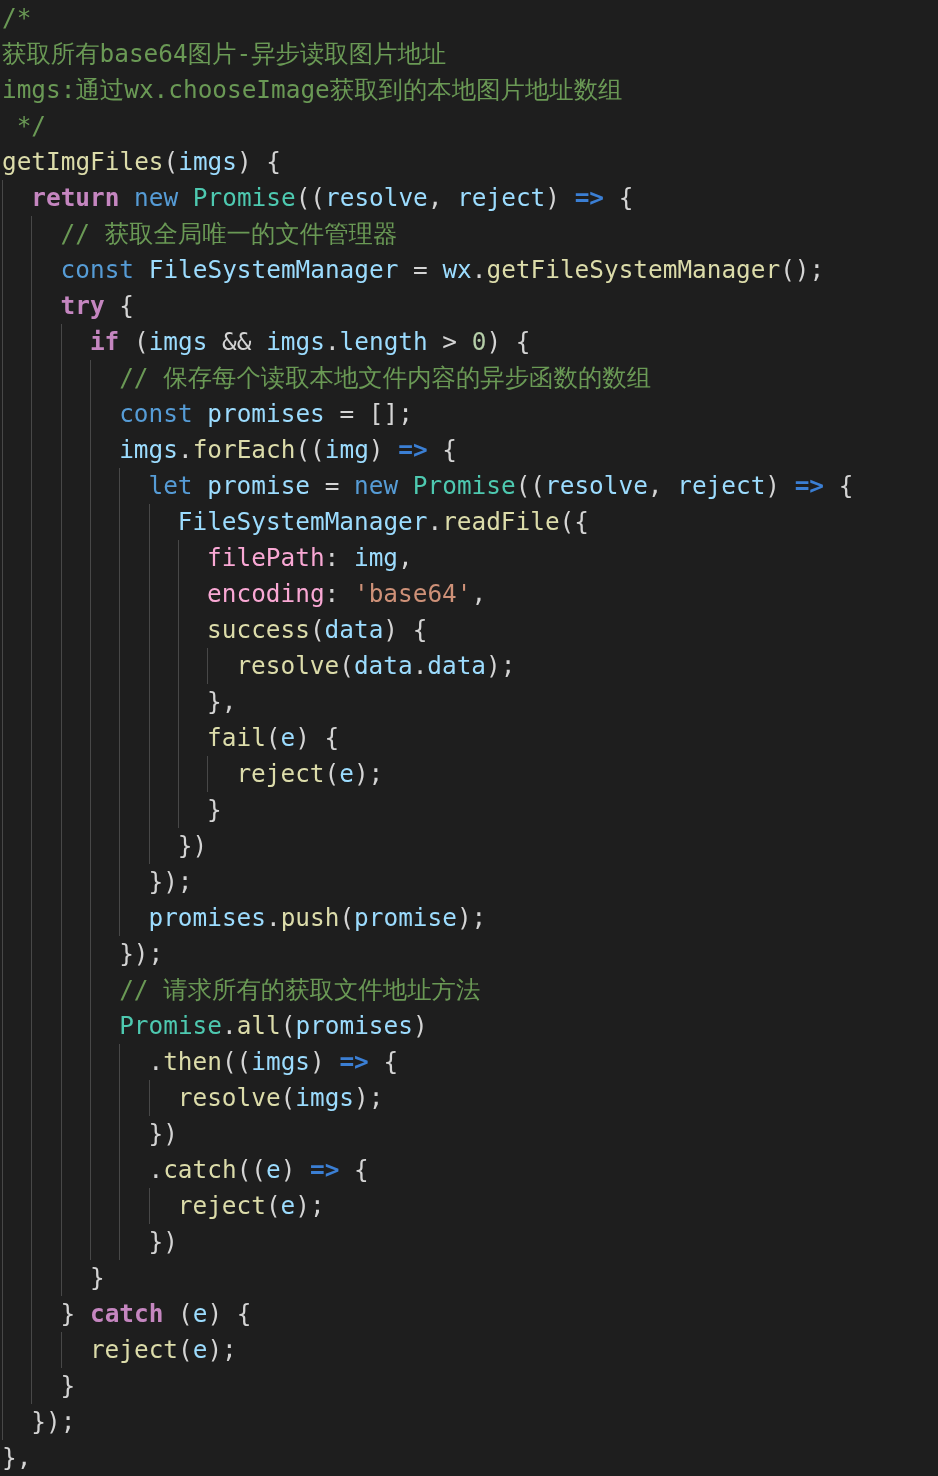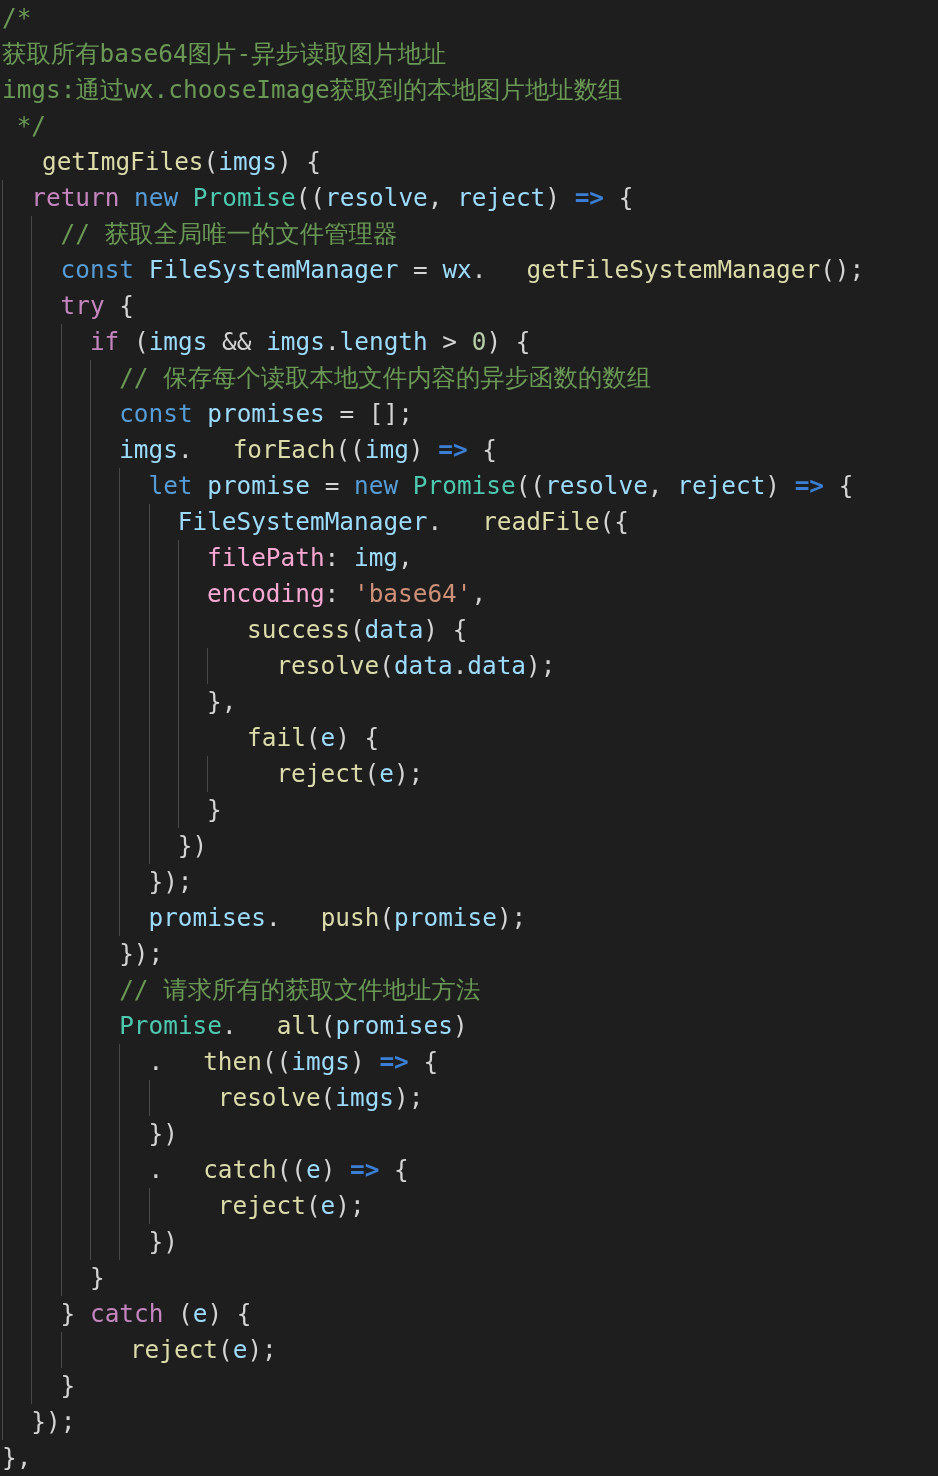--- a/index.html
+++ b/index.html
@@ -37,25 +37,25 @@
     white-space: pre;
   }
   .line {
     height: 36px;
     white-space: pre;
     display: block;
     padding-left: 2px;
   }
   
   .cmt  { color: #6a9955; }
-  .kw   { color: #c586c0; }   
+  .kw   { color: #c586c0; font-weight: bold; }   
   .kwb  { color: #569cd6; }   
   .cls  { color: #4ec9b0; }   
   .var  { color: #9cdcfe; }   
-  .fn   { color: #dcdcaa; margin-left: 40px; }   
+  .fn   { color: #dcdcaa; }   
   .prop { color: #f9a8d4; }   
   .str  { color: #ce9178; }   
   .num  { color: #b5cea8; }   
   .pun  { color: #d4d4d4; }
   .arrow{ color: #3b7fd4; font-weight: bold; }
 </style>
 </head>
 <body>
 
 <div id="editor">

